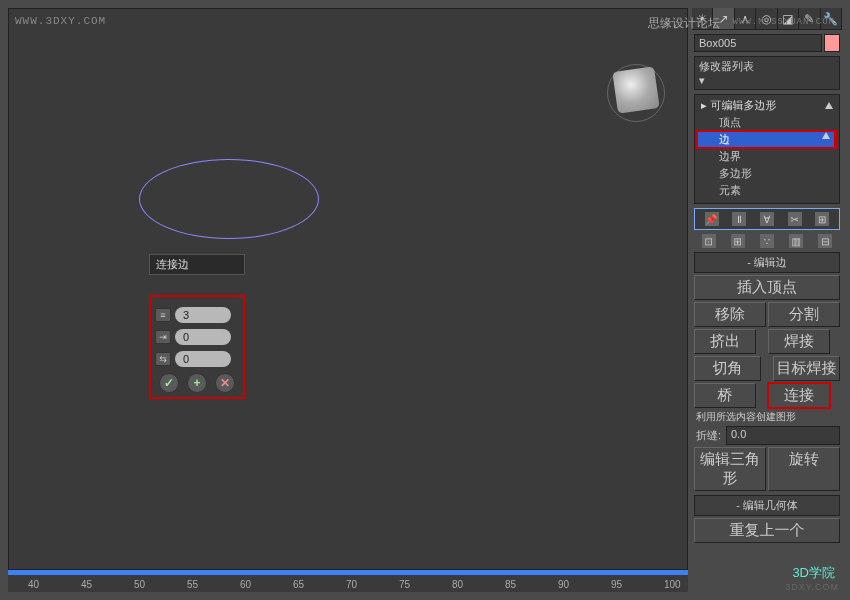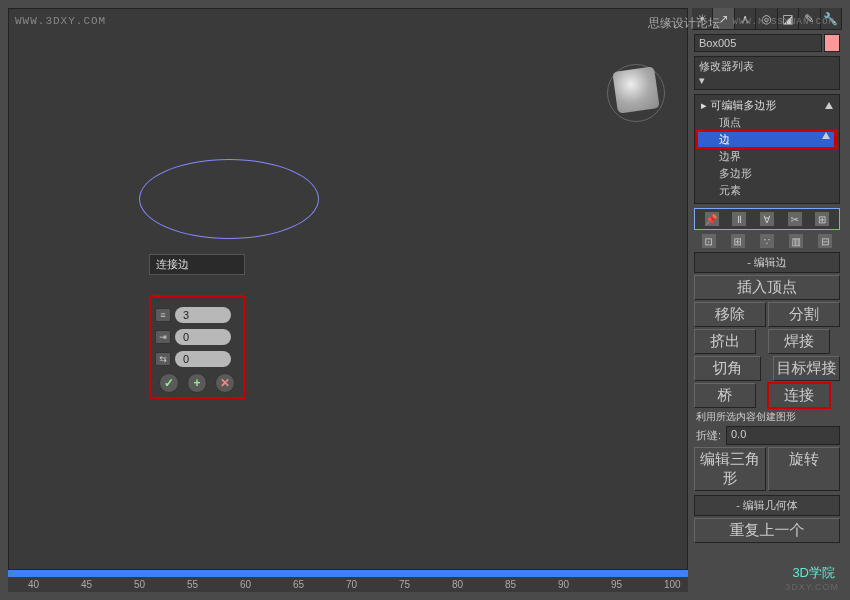--- a/index.html
+++ b/index.html
@@ -104,21 +104,21 @@
     .btn-ok { background: #5a5a5a; color: #9e9; border: 1px solid #333; }
     .btn-add { background: #5a5a5a; color: #9e9; border: 1px solid #333; }
     .btn-cancel { background: #5a5a5a; color: #e88; border: 1px solid #333; }
     .highlight-box { border: 2px solid #c00; padding: 4px; }
     
     .ruler {
       position: absolute;
       bottom: 8px; left: 8px;
       width: 680px; height: 22px;
       background: #3a3a3a;
-      border-top: 7px solid #3b82f6;
+      border-top: 5px solid #3b82f6;
       display: flex;
       align-items: flex-end;
       padding-bottom: 2px;
     }
     .ruler-tick {
       position: absolute;
       bottom: 2px;
       font-size: 10px;
       color: #aaa;
     }

